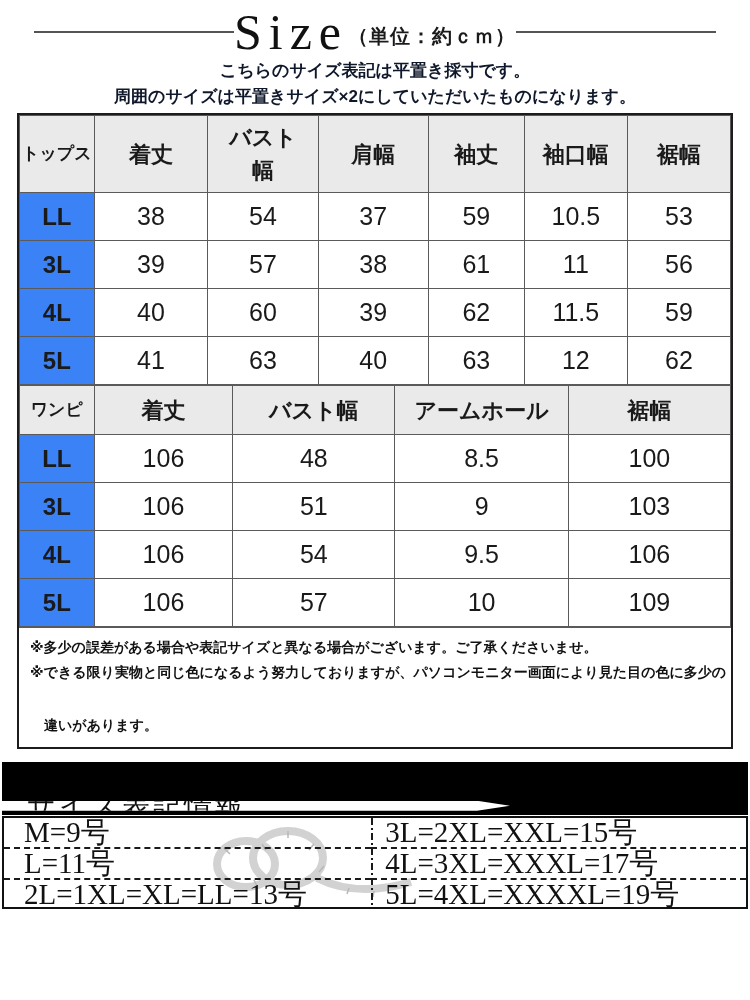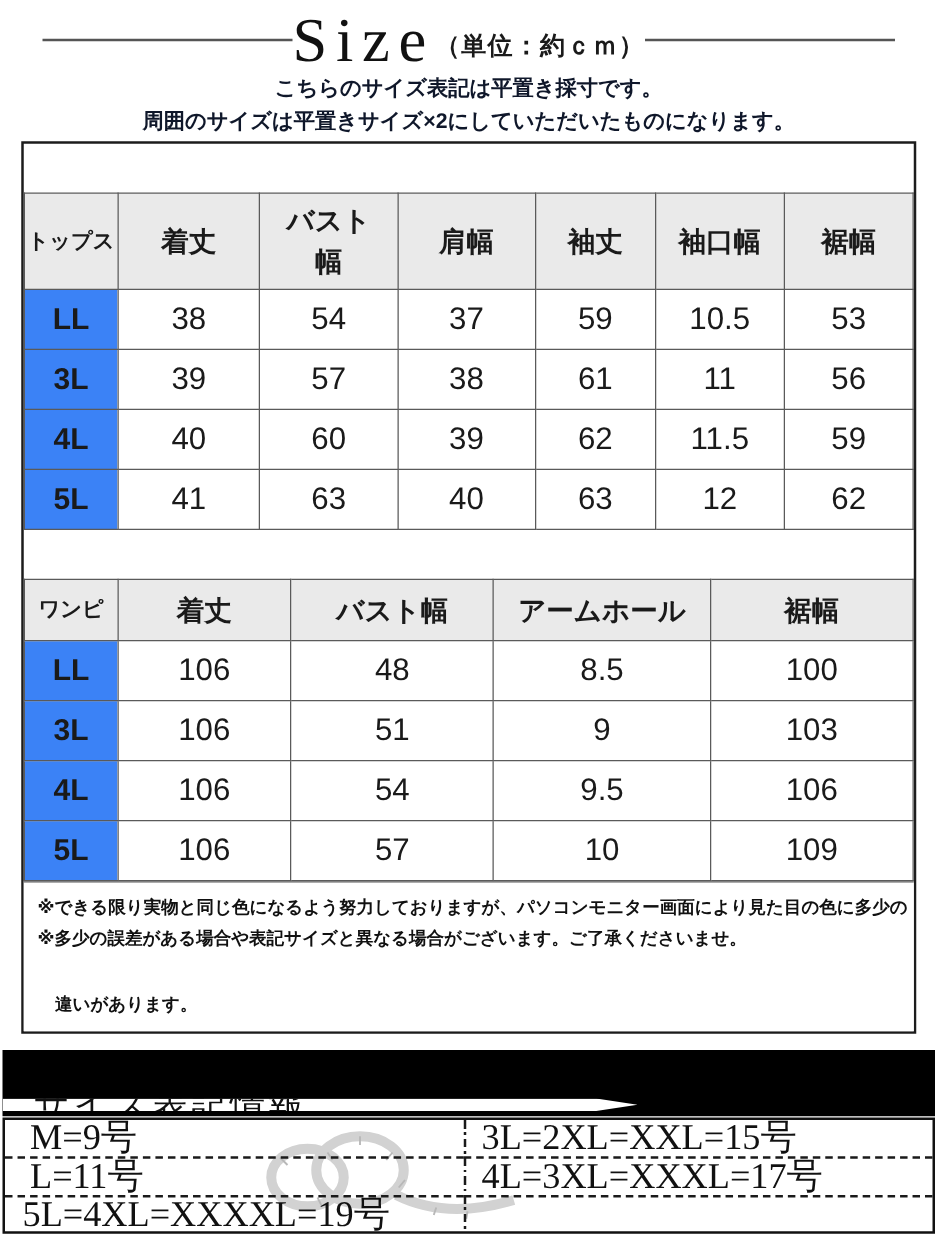--- a/index.html
+++ b/index.html
@@ -11,21 +11,21 @@
 
   
   .title-row { display:flex; align-items:center; justify-content:center; padding-top:6px; height:58px; }
   .rule { width:200px; height:2px; background:#555; }
   .size-title { font-family:"Liberation Serif","DejaVu Serif",serif; font-size:50px; font-weight:400; letter-spacing:7px; color:#111; line-height:1; }
   .unit-note { font-size:20px; font-weight:700; margin-top:8px; letter-spacing:1px; }
   .subtitle { text-align:center; font-size:17px; font-weight:700; line-height:1.5; color:#0f172a; }
 
   
   .measure-block { margin:4px 17px 0; border:2px solid #1c1c1c; background:#fff; }
-  table { width:100%; border-collapse:collapse; table-layout:fixed;margin-top:39px; }
+  table { width:100%; border-collapse:collapse; table-layout:fixed; }
   th, td { border:1px solid #5a5a5a; text-align:center; vertical-align:middle; }
   .head th { background:#eaeaea; font-size:22px; font-weight:700; white-space:pre-line; line-height:1.5; }
   .t1 .head th { height:77px; }
   .t2 .head th { height:49px; }
   .corner-label { font-size:17px !important; }
   .row-label { background:#3b82f6; font-size:24px; font-weight:700; height:48px; }
   td.val { font-size:25px; font-weight:400; background:#fff; }
 
   .notes { border-top:1px solid #5a5a5a; padding:7px 10px 9px 11px; background:#fff; }
   .notes p { font-size:14px; font-weight:700; line-height:1.78; white-space:nowrap; color:#111; }
@@ -170,22 +170,22 @@
         <th class="row-label">5L</th>
         <td class="val">106</td>
         <td class="val">57</td>
         <td class="val">10</td>
         <td class="val">109</td>
       </tr>
     </tbody>
       </table>
 
     <div class="notes">
+      <p>※多少の誤差がある場合や表記サイズと異なる場合がございます。ご了承くださいませ。</p>
       <p>※できる限り実物と同じ色になるよう努力しておりますが、パソコンモニター画面により見た目の色に多少の</p>
-      <p>※多少の誤差がある場合や表記サイズと異なる場合がございます。ご了承くださいませ。</p>
       <p class="indent">違いがあります。</p>
     </div>
   </div>
 
   <div class="banner">
     <div class="banner-arrow">
       <span class="banner-title">サイズ表記情報</span>
     </div>
   </div>
 
@@ -206,17 +206,18 @@
         <line x1="210" y1="73" x2="209" y2="79"></line>
           <line x1="90" y1="62" x2="93" y2="68"></line>
       </g>
     </svg>
     <div class="vdiv"></div>
     <div class="conv-grid">
       <div class="conv-cell left dash">M=9号</div>
       <div class="conv-cell right dash">3L=2XL=XXL=15号</div>
       <div class="conv-cell left dash">L=11号</div>
       <div class="conv-cell right dash">4L=3XL=XXXL=17号</div>
+      <div class="conv-cell left">2L=1XL=XL=LL=13号</div>
       <div class="conv-cell right">5L=4XL=XXXXL=19号</div>
     </div>
   </div>
 
 </div>
 
 </body></html>

